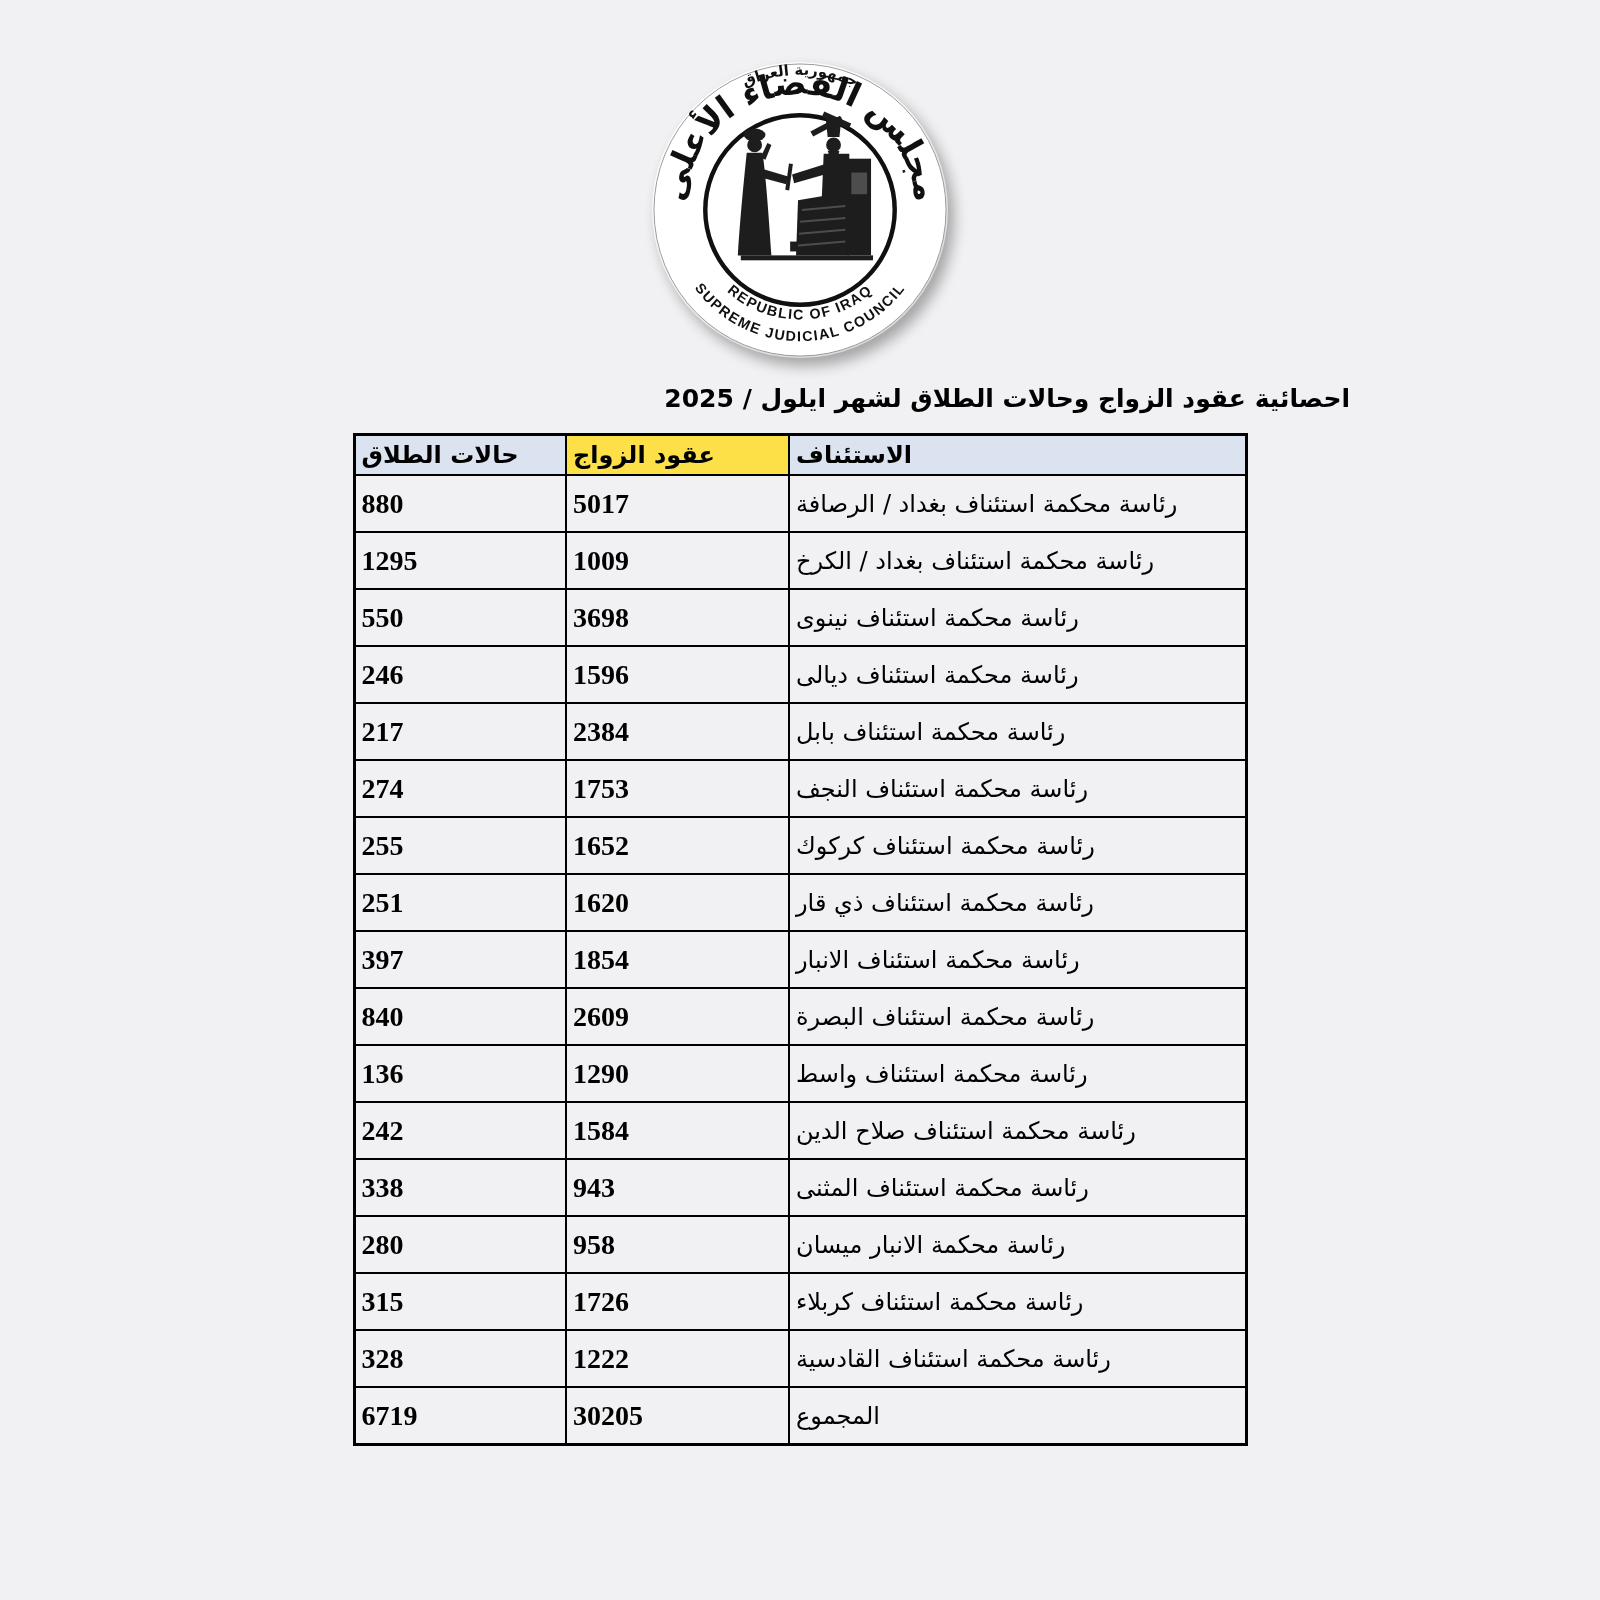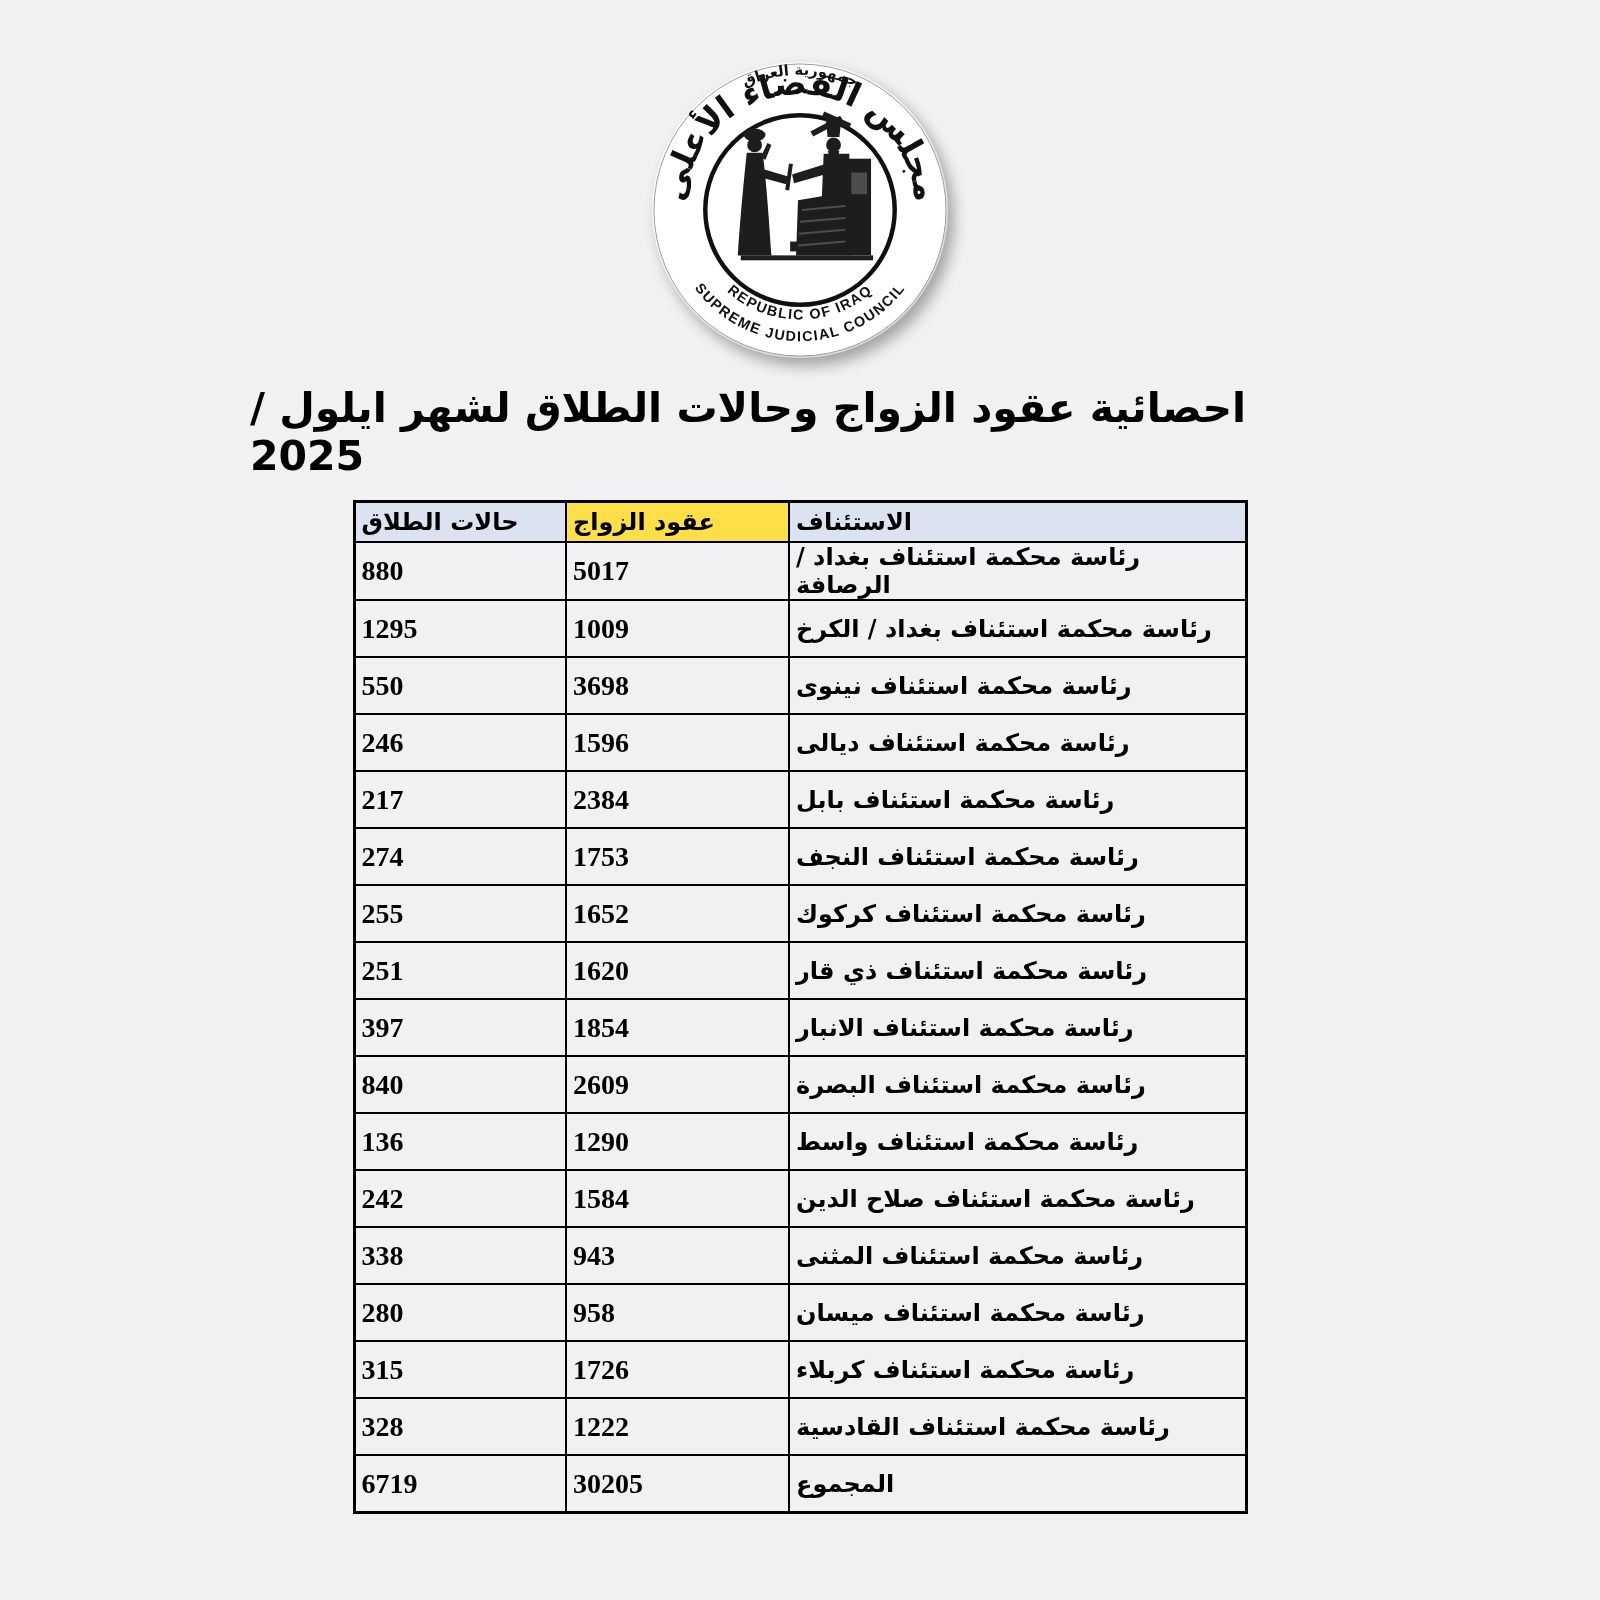--- a/index.html
+++ b/index.html
@@ -19,24 +19,24 @@
     box-shadow: 6px 8px 14px rgba(0,0,0,0.32), inset -4px -6px 10px rgba(0,0,0,0.16);
     position:relative;
   }
   .logo-wrap svg { position:absolute; inset:0; width:100%; height:100%; }
   .arc-text-ar { font-family:"DejaVu Sans", sans-serif; font-weight:bold; fill:#101010; }
   .arc-text-en { font-family:"Liberation Sans", sans-serif; font-weight:bold; fill:#101010; letter-spacing:1.5px; }
   
   .doc-title {
     margin:26px auto 0;
     width:1100px;
-    text-align:left;
+    text-align:right;
     direction:rtl;
     font-weight:bold;
-    font-size:41px;
+    font-size:25px;
     color:#000;
     font-family:"DejaVu Sans", sans-serif;
   }
   
   table.stats {
     width:892px;
     margin:20px auto 0;
     border-collapse:collapse;
     direction:rtl;
     table-layout:fixed;
@@ -51,21 +51,21 @@
   }
   table.stats th {
     height:38px;
     font-size:24px;
     font-weight:bold;
     font-family:"DejaVu Sans", sans-serif;
   }
   td.c-name {
     height:55px;
     font-size:24px;
-    font-weight:bold;
+    font-weight:normal;
     font-family:"DejaVu Sans", sans-serif;
   }
   td.c-num {
     height:55px;
     font-size:28px;
     font-weight:bold;
     font-family:"Liberation Serif", serif;
     direction:ltr;
   }
 </style>
@@ -201,21 +201,21 @@
           <td class="c-name">رئاسة محكمة استئناف صلاح الدين</td>
           <td class="c-num">1584</td>
           <td class="c-num">242</td>
         </tr>
         <tr>
           <td class="c-name">رئاسة محكمة استئناف المثنى</td>
           <td class="c-num">943</td>
           <td class="c-num">338</td>
         </tr>
         <tr>
-          <td class="c-name">رئاسة محكمة استئناف ميسان</td>
+          <td class="c-name">رئاسة محكمة الانبار ميسان</td>
           <td class="c-num">958</td>
           <td class="c-num">280</td>
         </tr>
         <tr>
           <td class="c-name">رئاسة محكمة استئناف كربلاء</td>
           <td class="c-num">1726</td>
           <td class="c-num">315</td>
         </tr>
         <tr>
           <td class="c-name">رئاسة محكمة استئناف القادسية</td>

